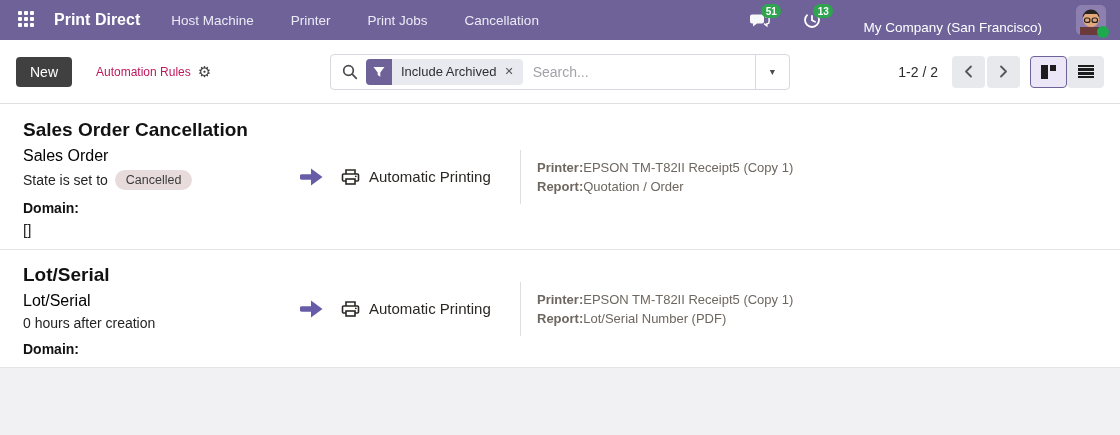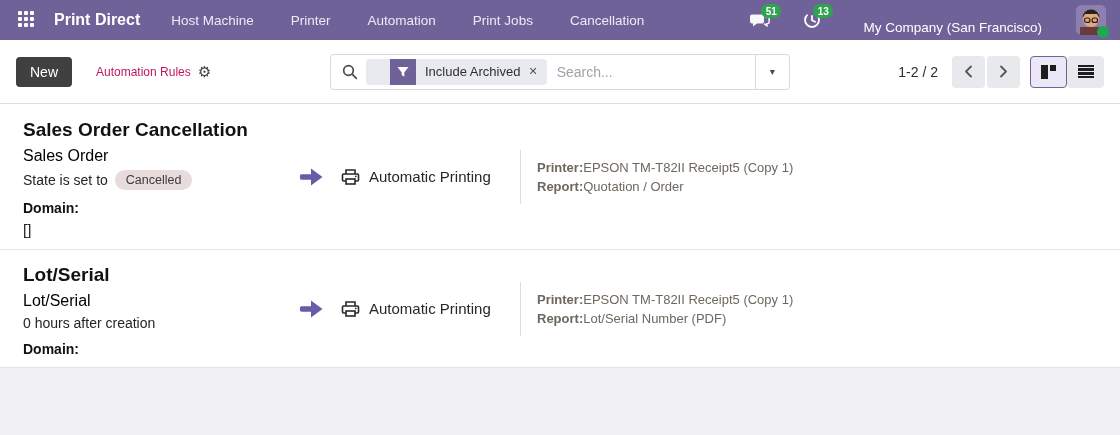--- a/index.html
+++ b/index.html
@@ -38,21 +38,21 @@
              font-family:inherit; }
   .cp-title { font-size:12px; color:#be185d; font-weight:500; margin-left:24px;
               white-space:nowrap; }
   .gear { font-size:15px; color:#3f3f3f; margin-left:7px; cursor:pointer; }
 
   .search-box { flex:none; width:460px; height:36px; background:#fff;
                 border:1px solid #D8D8DE; border-radius:4px; display:flex;
                 align-items:center; }
   .search-mag { margin:0 8px 0 11px; flex:none; display:flex; }
   .facet { display:flex; align-items:center; background:#E9E9F0; border-radius:4px;
-           height:26px; overflow:hidden; cursor:pointer;padding-left:24px; }
+           height:26px; overflow:hidden; cursor:pointer; }
   .facet-funnel { width:26px; height:26px; background:#6E6299; display:flex;
                   align-items:center; justify-content:center; flex:none; }
   .facet-label { font-size:13px; color:#2f2f33; padding:0 6px 0 9px; white-space:nowrap; }
   .facet-close { font-size:11px; color:#55555c; padding:0 9px 0 2px; cursor:pointer; }
   .search-input { flex:1; border:none; outline:none; font-size:14px; color:#333;
                   padding:0 10px; font-family:inherit; min-width:40px; }
   .search-input::placeholder { color:#A3A2A8; }
   .search-caret { width:34px; height:36px; border-left:1px solid #D8D8DE; display:flex;
                   align-items:center; justify-content:center; color:#4a4a4f;
                   font-size:11px; cursor:pointer; flex:none; }
@@ -107,21 +107,20 @@
       <i></i>
       <i></i>
       <i></i>
       <i></i>
       <i></i>
   </div>
   <div class="brand">Print Direct</div>
   <div class="menu">
     <span class="menu-item">Host Machine</span>
     <span class="menu-item">Printer</span>
-    <span class="menu-item">Automation</span>
     <span class="menu-item">Print Jobs</span>
     <span class="menu-item">Cancellation</span>
   </div>
   <div class="nav-right">
     <div class="icon-btn">
       <span style="display:flex">
         <svg width="22" height="19" viewBox="0 0 22 19">
           <path d="M3 3.5 h10 a2 2 0 0 1 2 2 v5 a2 2 0 0 1 -2 2 h-5 l-4 3 v-3 h-1 a2 2 0 0 1 -2 -2 v-5 a2 2 0 0 1 2 -2z" fill="#ffffff" opacity="0.95"></path>
           <path d="M16.2 6 h2.3 a1.6 1.6 0 0 1 1.6 1.6 v3.4 a1.6 1.6 0 0 1 -1.6 1.6 h-0.6 v2.2 l-2.8 -2.2" fill="none" stroke="#ffffff" stroke-width="1.4"></path>
         </svg>

